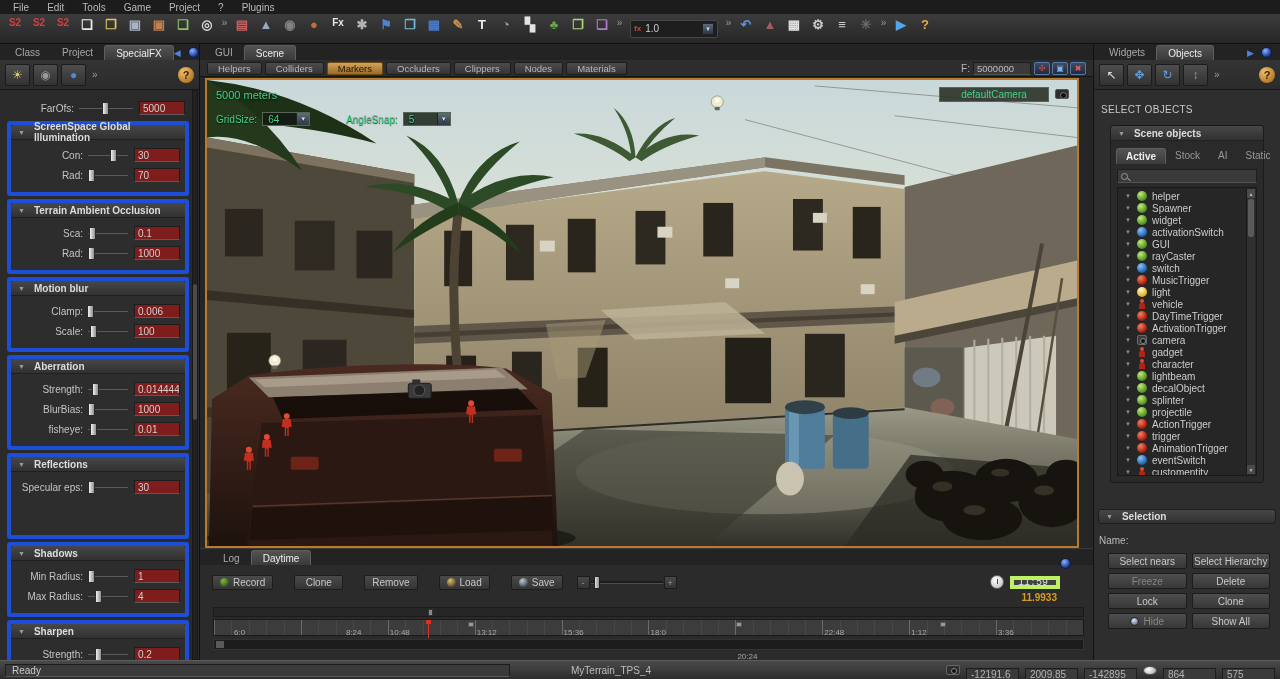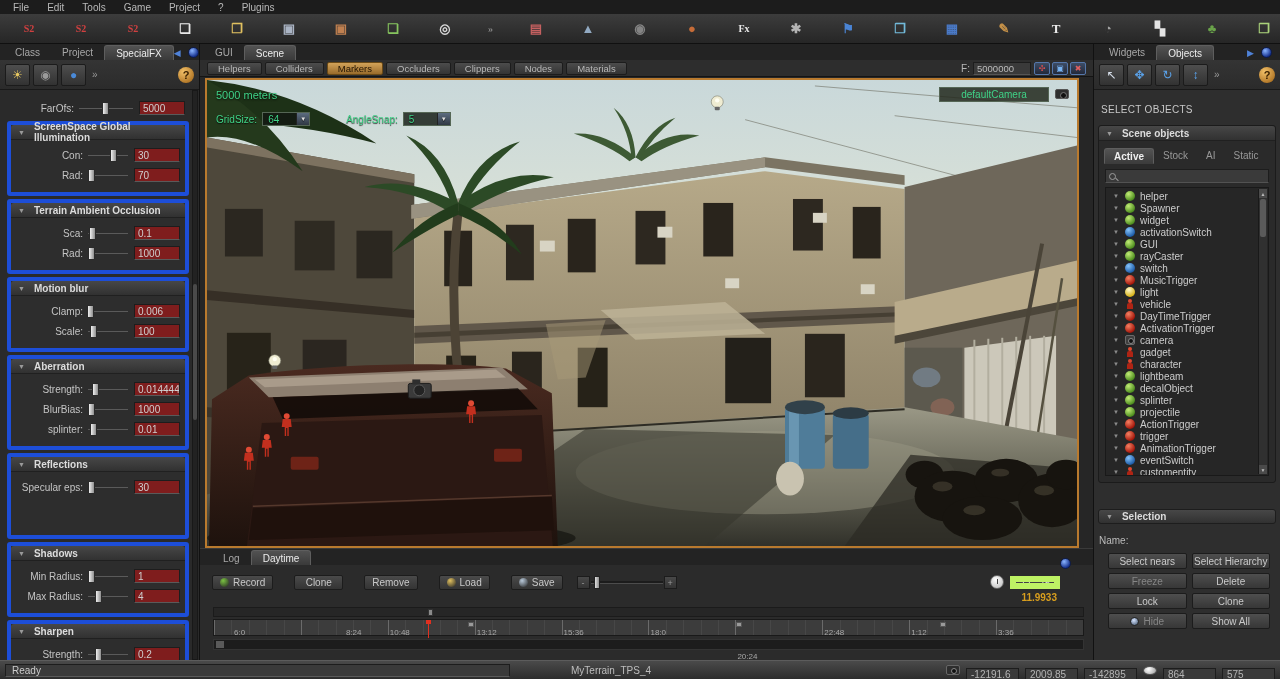--- a/index.html
+++ b/index.html
@@ -7,21 +7,21 @@
   body { background:#1d1d1d; font-family:"Liberation Sans",sans-serif; font-size:10px; color:#c8c8c8; position:relative; }
   #app { position:absolute; inset:0; display:flex; flex-direction:column; }
 
   
   #menubar { height:14px; background:#1c1c1c; display:flex; align-items:center; padding-left:4px; }
   .menu-item { padding:0 9px; color:#b8b8b8; font-size:10px; }
 
   
   #toolbar { height:30px; background:linear-gradient(#3c3c3c,#262626); border-bottom:1px solid #101010; display:flex; align-items:center; padding-left:3px; }
   .tb-group { display:flex; align-items:center; }
-  .tb-btn { width:24px; height:24px; margin:0 14px; border-radius:3px; display:flex; align-items:center; justify-content:center; font-size:13px; font-weight:bold;font-family:Liberation Serif, serif; }
+  .tb-btn { width:24px; height:24px; margin:0 0; border-radius:3px; display:flex; align-items:flex-start; justify-content:center; font-size:13px; font-weight:bold; }
   .tb-btn.chev { width:11px; font-size:10px; font-weight:normal; }
   #toolbar-zoom { width:88px; height:18px; background:#1e1e1e; border:1px solid #464646; border-radius:2px; display:flex; align-items:center; gap:4px; margin:0 5px; padding:0 3px; color:#ccc; }
   #toolbar-zoom .tz-ic { color:#c05030; font-size:8px; font-weight:bold; }
   #toolbar-zoom .dd-arrow { margin-left:auto; width:12px; height:12px; background:linear-gradient(#5a6a80,#2c3442); border:1px solid #222; color:#ccc; font-size:6px; display:flex; align-items:center; justify-content:center; }
 
   
   #main { flex:1; display:flex; min-height:0; }
   #left-panel  { width:200px; background:#2a2a2a; border-right:1px solid #111; display:flex; flex-direction:column; }
   #center-panel{ width:893px; background:#262626; display:flex; flex-direction:column; }
   #right-panel { width:187px; background:#2e2e2e; border-left:1px solid #111; display:flex; flex-direction:column; position:relative; }
@@ -84,38 +84,38 @@
   .bp-controls { position:absolute; left:12px; top:26px; display:flex; align-items:center; gap:5px; }
   .bb { height:15px; min-width:49px; background:linear-gradient(#4a4a4a,#343434); border:1px solid #1c1c1c; border-radius:2px; color:#c8c8c8; display:flex; align-items:center; justify-content:center; gap:4px; padding:0 7px; font-size:10px; }
   .bb-icon { width:9px; height:9px; border-radius:50%; flex:none; }
   .hslider { display:flex; align-items:center; margin-left:9px; width:100px; }
   .hs-btn { width:13px; height:13px; background:linear-gradient(#484848,#343434); border:1px solid #1c1c1c; color:#999; display:flex; align-items:center; justify-content:center; font-size:9px; }
   .hs-track { flex:1; height:3px; background:#1c1c1c; border-bottom:1px solid #4c4c4c; position:relative; margin:0 1px; }
   .hs-handle { position:absolute; left:3px; top:-5px; width:6px; height:13px; background:linear-gradient(90deg,#e0e0e0,#909090); border:1px solid #222; }
   .clock-group { position:absolute; right:33px; top:26px; display:flex; align-items:center; gap:6px; }
   .clock-icon { width:14px; height:14px; border-radius:50%; background:radial-gradient(circle at 40% 32%,#ffffff,#b8b8b8); border:1px solid #666; position:relative; }
   .clock-icon::after { content:""; position:absolute; left:6px; top:3px; width:1px; height:5px; background:#444; }
-  .time-input { width:50px; height:13px; background:#414141; border:6px solid #bef264; color:#e0e0e0; font-size:10px; padding:0 4px; font-family:Liberation Mono, monospace; }
+  .time-input { width:50px; height:13px; background:#414141; border:4px solid #bef264; color:#e0e0e0; font-size:10px; padding:0 4px; font-family:Liberation Mono, monospace; }
   .time-value { position:absolute; right:36px; top:43px; color:#d89e1e; font-weight:bold; font-size:10px; }
   .strip { position:absolute; left:13px; right:9px; top:58px; height:10px; background:#262626; border:1px solid #1b1b1b; }
   .strip-handle { position:absolute; top:1px; width:5px; height:7px; background:#8a8a8a; border:1px solid #333; }
   .ruler { position:absolute; left:13px; right:9px; top:70px; height:17px; background:#3c3c3c; border:1px solid #191919;
     background-image:
       repeating-linear-gradient(90deg, rgba(110,110,110,.9) 0 1px, transparent 1px 10%),
       repeating-linear-gradient(90deg, rgba(80,80,80,.55) 0 1px, transparent 1px 2%); }
   .tl-label { position:absolute; top:8px; font-size:8px; color:#a8a8a8; padding-left:2px; }
   .playhead { position:absolute; top:0; bottom:-3px; width:1px; background:#e03020; }
   .playhead::before { content:""; position:absolute; left:-2px; top:0; width:5px; height:4px; background:#e03020; }
   .tl-marker { position:absolute; top:2px; width:6px; height:5px; background:#9a9a9a; border:1px solid #555; }
   .tl-scroll { position:absolute; left:13px; right:9px; top:90px; height:11px; background:#1c1c1c; border:1px solid #333; }
   .tl-thumb { position:absolute; left:2px; top:1px; width:8px; height:7px; background:#5a5a5a; }
 
   
   .select-objects { padding:14px 8px 10px 7px; color:#c8c8c8; font-size:10px; letter-spacing:.3px; }
-  .scene-box { margin:0 4px; background:#2a2a2a; border:1px solid #1b1b1b; border-radius:3px; }
+  .scene-box { margin:0 16px; background:#2a2a2a; border:1px solid #1b1b1b; border-radius:3px; }
   .so-tabs { display:flex; padding:7px 5px 0 5px; }
   .so-tab { padding:2px 9px 1px 9px; color:#999; }
   .so-tab.active { background:linear-gradient(#545454,#3c3c3c); border:1px solid #5e5e5e; border-bottom-color:#3c3c3c; border-radius:3px 3px 0 0; color:#efefef; font-weight:bold;text-align:right; }
   .search-row { margin:5px 6px 4px 6px; height:14px; background:#3a3a3a; border:1px solid #1d1d1d; border-bottom-color:#525252; display:flex; align-items:center; padding:0 3px; gap:3px; }
   .search-glyph { width:7px; height:7px; border:1px solid #9a9a9a; border-radius:50%; position:relative; flex:none; }
   .search-glyph::after { content:""; position:absolute; left:5px; top:5px; width:4px; height:1px; background:#9a9a9a; transform:rotate(45deg); }
   .search-input { flex:1; background:transparent; border:none; outline:none; color:#ddd; font-size:9px; font-family:"Liberation Sans",sans-serif; }
   .tree { margin:0 6px 6px 6px; height:289px; background:#262626; border:1px solid #191919; position:relative; overflow:hidden; padding:2px 0; }
   .tree-row { display:flex; align-items:center; height:12px; padding-left:7px; gap:5px; }
   .row-tri { color:#8a8a8a; font-size:6px; width:7px; flex:none; }
@@ -414,21 +414,21 @@
                 </div>
                 <div class="param-row">
                   <span class="param-label">BlurBias:</span>
                   <div class="slider">
                     <div class="slider-track"></div>
                     <div class="slider-handle" style="left: calc(0% + 0px);"></div>
                   </div>
                   <div class="param-value">1000</div>
                 </div>
                 <div class="param-row">
-                  <span class="param-label">splinter:</span>
+                  <span class="param-label">fisheye:</span>
                   <div class="slider">
                     <div class="slider-track"></div>
                     <div class="slider-handle" style="left: calc(5% + 0px);"></div>
                   </div>
                   <div class="param-value">0.01</div>
                 </div>
               </div>
             </div>
             <div class="section">
               <div class="sec-header">

